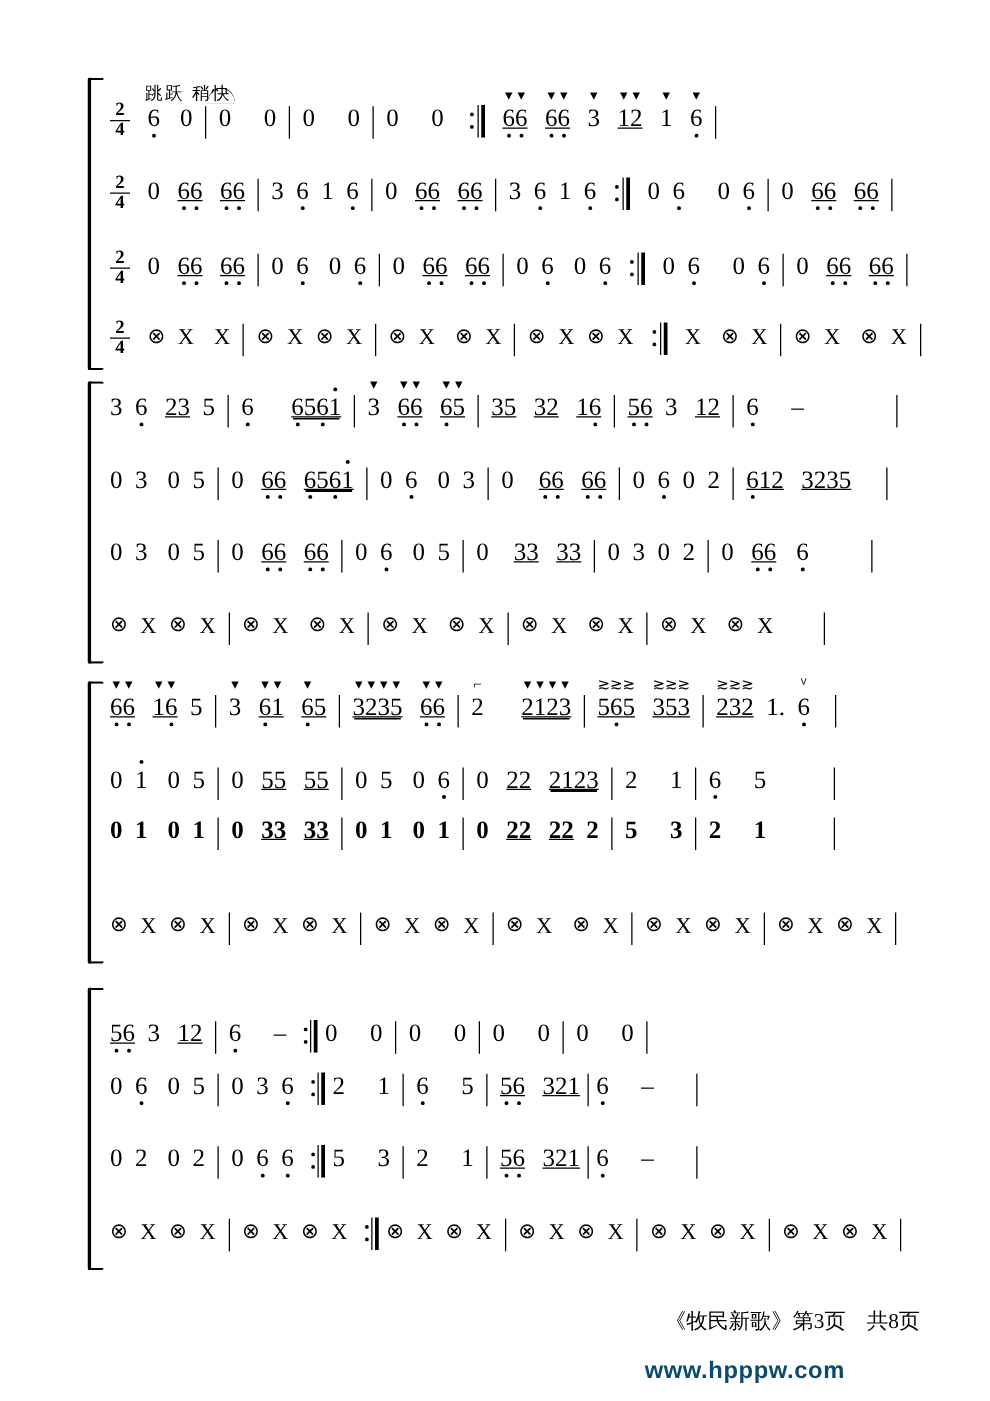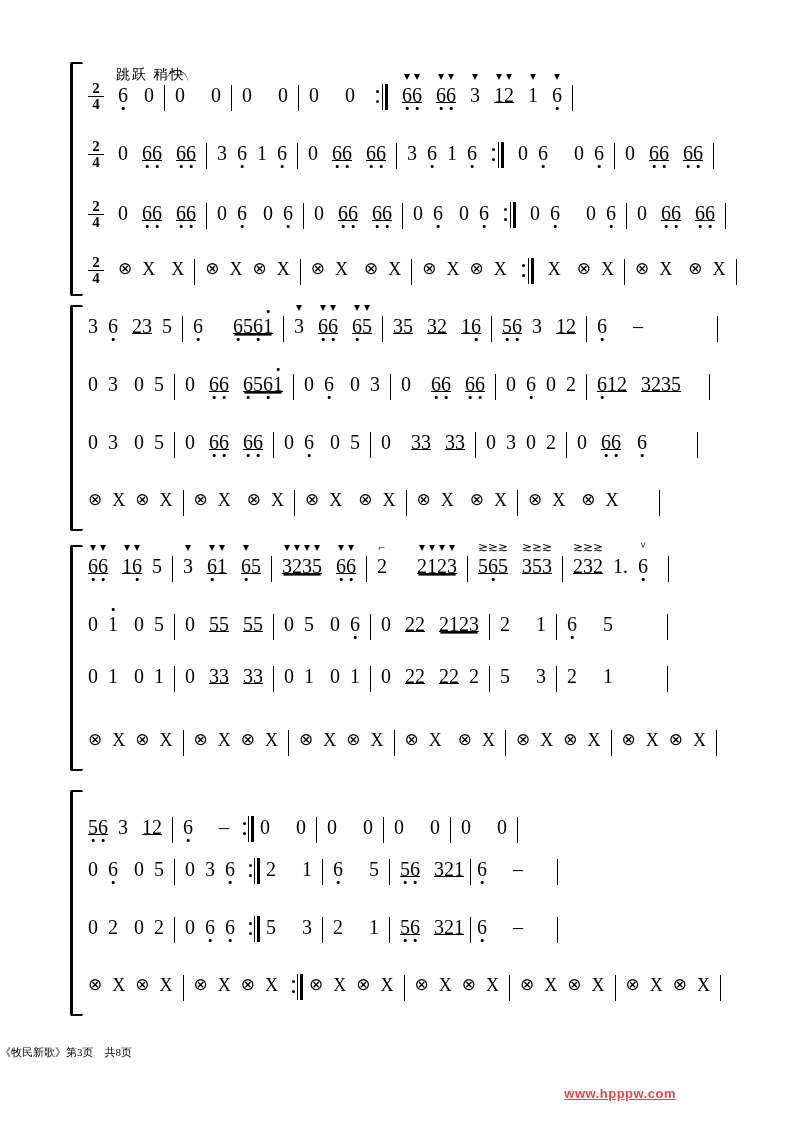--- a/index.html
+++ b/index.html
@@ -63,23 +63,23 @@
   .rep.rev .thinb{left:7px;}
   .rep.rev .d1,.rep.rev .d2{left:1px;}
 
   
   .xn{font-size:18px;line-height:22px;}
   .circx{font-size:17px;line-height:22px;}
 
   .tempo{position:absolute;font-size:14px;letter-spacing:2px;}
   .curve{position:absolute;width:22px;height:12px;border-top:1.4px solid #000;border-radius:50% 50% 0 0/100% 100% 0 0;}
 
-  .footer{position:absolute;width:100%;text-align:left;font-size:11px;color:#000;}
+  .footer{position:absolute;width:100%;text-align:right;font-size:17px;color:#000;padding-left:36px;}
   .wm{position:absolute;right:24px;font-family:"Liberation Sans", sans-serif;
-      font-weight:bold;font-size:13px;letter-spacing:0.5px;color:#ef4444;text-decoration:underline;}
+      font-weight:bold;font-size:19px;letter-spacing:0.5px;color:#0c4a6e;}
 </style>
 </head>
 <body>
 
 <div class="sheet">
 
   <div class="system" style="top:62px;height:232px;">
     <div class="brace" style="height:230px;"></div>
 
     <div class="curve" style="left:96px;top:8px;"></div>
@@ -443,21 +443,21 @@
       <span class="u2"><span class="cell num">2</span><span class="cell num">1</span><span class="cell num">2</span><span class="cell num">3</span></span>
       <span class="bar"></span>
       <span class="cell num">2</span>
       <span class="sp l"></span><span class="cell num">1</span>
       <span class="bar"></span>
       <span class="cell num">6<span class="dotd"></span></span>
       <span class="sp l"></span><span class="cell num">5</span>
       <span class="bar" style="margin-left:50px;"></span>
     </div>
 
-    <div class="line" style="top:120px;">
+    <div class="line" style="top:108px;font-weight:bold;">
       <span class="cell num">0</span>
       <span class="sp s"></span><span class="cell num">1</span>
       <span class="sp"></span><span class="cell num">0</span>
       <span class="sp s"></span><span class="cell num">1</span>
       <span class="bar"></span>
       <span class="cell num">0</span>
       <span class="sp s"></span>
       <span class="u1"><span class="cell num">3</span><span class="cell num">3</span></span>
       <span class="sp s"></span>
       <span class="u1"><span class="cell num">3</span><span class="cell num">3</span></span>

